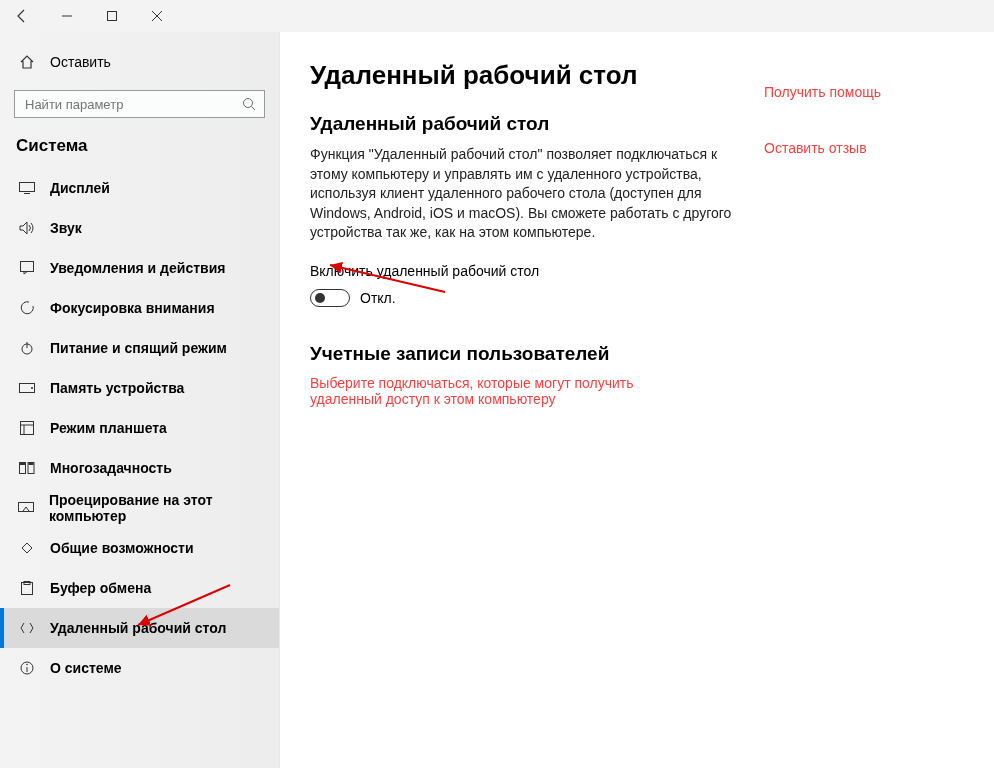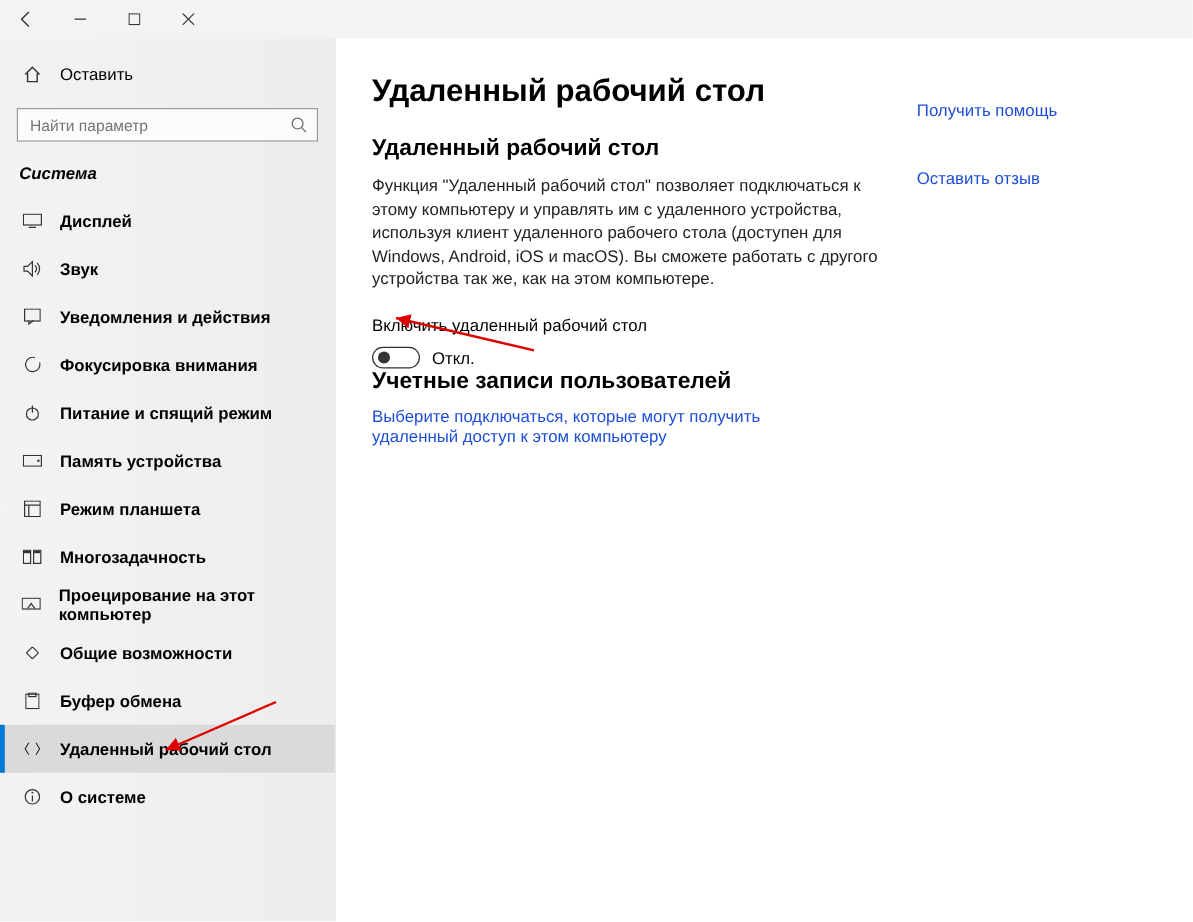--- a/index.html
+++ b/index.html
@@ -9,38 +9,38 @@
 .titlebar .title { flex:1; padding-left:4px; }
 .win-ctrl { display:flex; }
 .win-ctrl div { width:45px; height:32px; display:flex; align-items:center; justify-content:center; font-size:10px; font-family:"Segoe MDL2 Assets",Arial; }
 .layout { display:flex; height:calc(100% - 32px); }
 .sidebar { width:280px; background:linear-gradient(to right,#f3f3f3,#ededed); padding-top:10px; border-right:1px solid #e8e8e8; }
 .home { display:flex; align-items:center; height:40px; padding-left:18px; font-size:14px; margin-bottom:8px; }
 .home .ico { width:18px; display:flex; justify-content:center; margin-right:14px; }
 .search { margin:0 14px 18px 14px; height:28px; border:1px solid #999; background:#fbfcfc; display:flex; align-items:center; }
 .search input { flex:1; border:none; outline:none; background:transparent; padding:0 10px; font-size:13px; height:100%; }
 .search .sico { width:30px; display:flex; align-items:center; justify-content:center; color:#555; }
-.cat { font-size:14px; font-weight:600; padding-left:16px; margin-bottom:12px;font-style:italic; }
+.cat { font-size:17px; font-weight:600; padding-left:16px; margin-bottom:12px; }
 .nav { list-style:none; }
 .nav li { height:40px; display:flex; align-items:center; padding-left:18px; font-size:14px; cursor:default; position:relative;font-weight:bold; }
 .nav li .ico { width:18px; display:flex; justify-content:center; margin-right:14px; color:#333; }
 .nav li.active { background:#dadada; }
 .nav li.active::before { content:""; position:absolute; left:0; top:0; bottom:0; width:4px; background:#0078d4; }
 .main { flex:1; padding:28px 30px 0 30px; display:flex; }
 .content { flex:1; max-width:480px; }
 .aside { width:230px; padding-left:30px; padding-top:24px; }
 h1 { font-size:26px; font-weight:600; margin-bottom:22px; }
 h2 { font-size:19px; font-weight:600; margin-bottom:10px; }
 .desc { font-size:14px; line-height:1.4; color:#222; margin-bottom:20px; }
 .toggle-label { font-size:14px; margin-bottom:10px; }
-.toggle-row { display:flex; align-items:center; }
+.toggle-row { display:flex; align-items:center; margin-bottom:36px; }
 .toggle { width:40px; height:18px; border:1px solid #333; border-radius:10px; position:relative; margin-right:10px; }
 .toggle .knob { width:10px; height:10px; background:#333; border-radius:50%; position:absolute; top:3px; left:4px; }
 .toggle-state { font-size:14px; }
-.link { color:#1d4ed8; font-size:14px; cursor:pointer; }
+.link { color:#ef4444; font-size:14px; cursor:pointer; }
 .aside-q { font-size:14px; margin-bottom:8px; }
 .aside-sec { margin-bottom:40px; }
 .arrow1 { position:absolute; pointer-events:none; }
 svg { display:block; }
 </style>
 </head>
 <body>
 
 <div class="titlebar">
   <div class="back">

